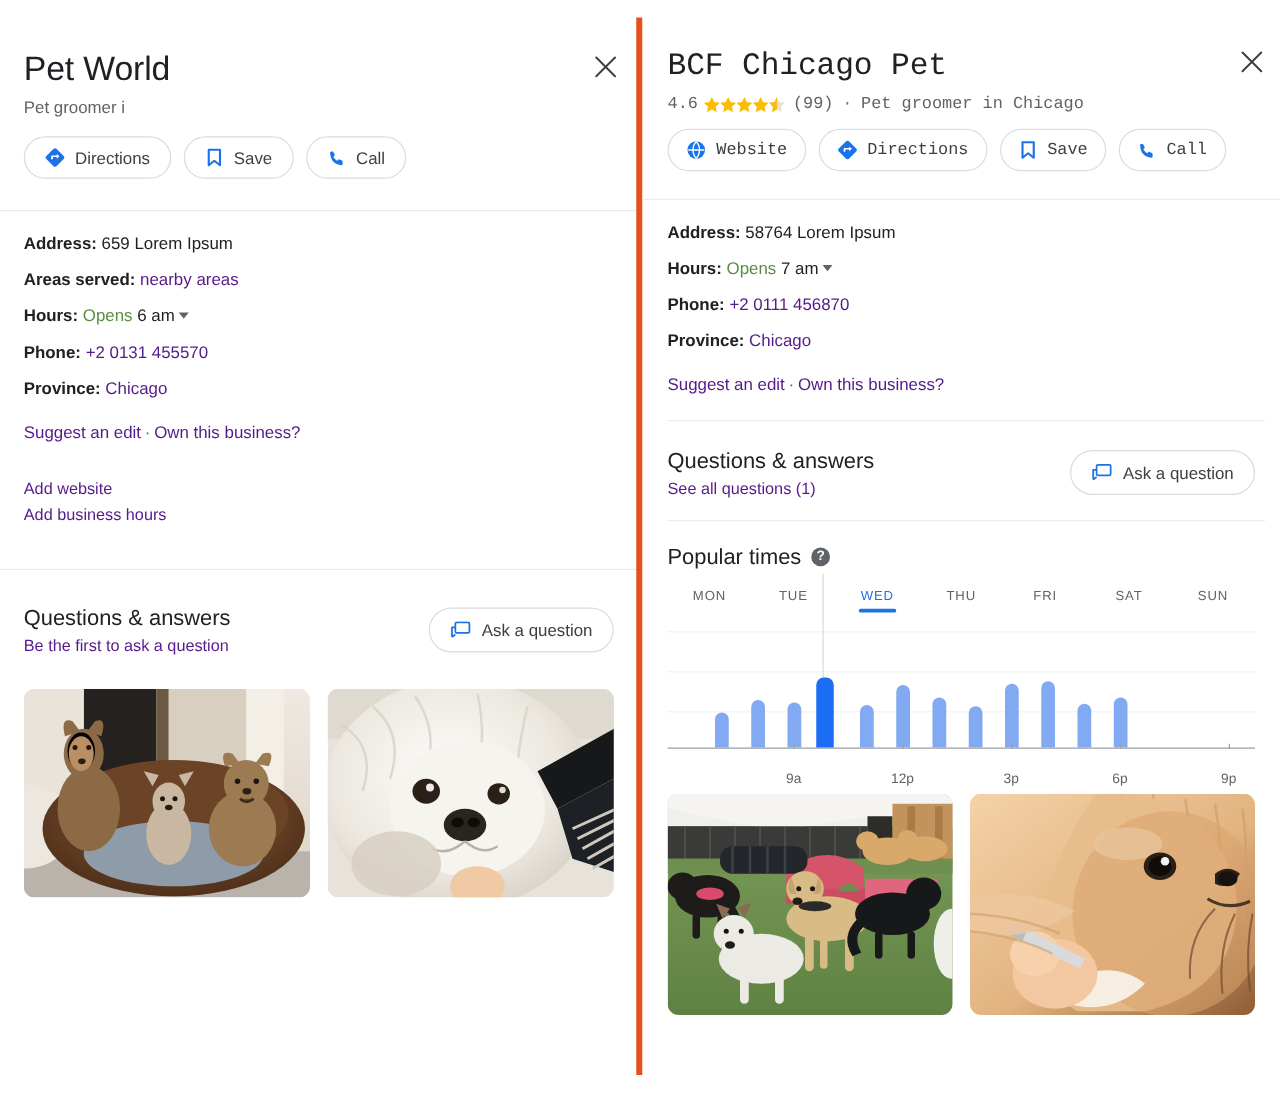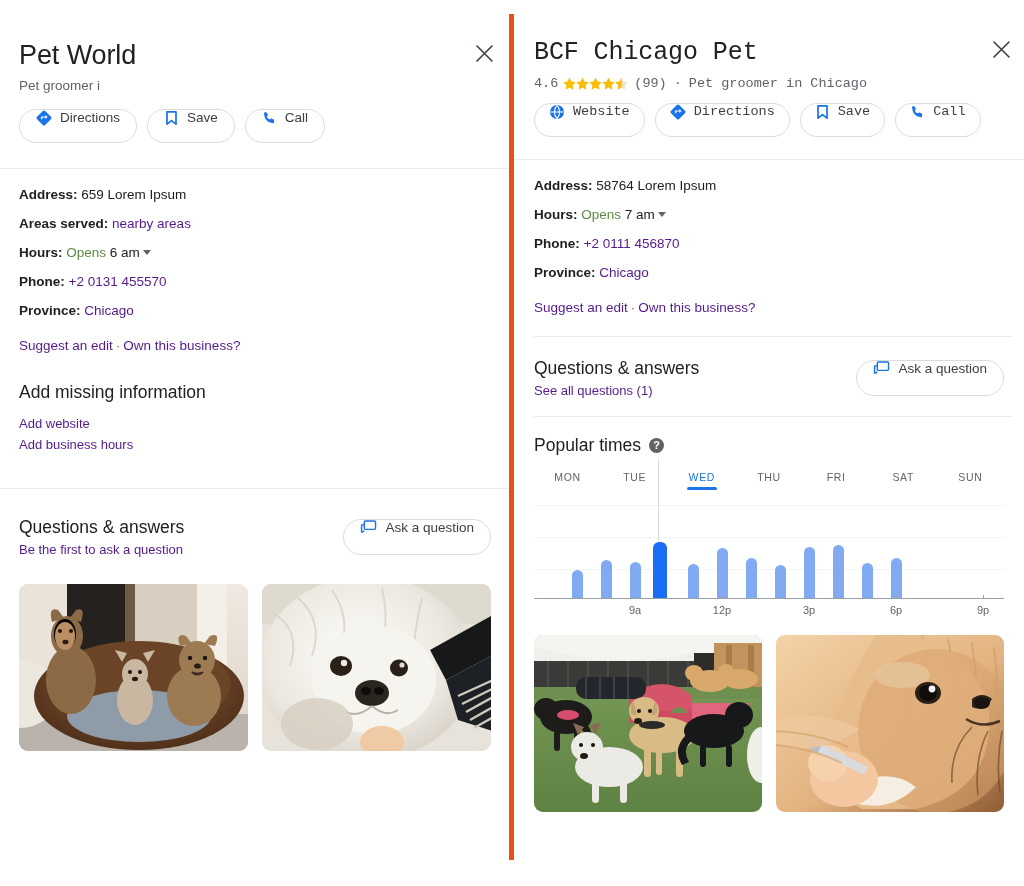--- a/index.html
+++ b/index.html
@@ -50,21 +50,21 @@
   }
   .rating-num { color: #5f6368; font-size: 13.5px; }
   .stars { display:flex; align-items:center; gap:0px; }
   .stars svg { display:block; }
   .rc { color:#5f6368; }
   .dotsep { color:#70757a; padding: 0 2px; }
 
   
   .chips { display: flex; gap: 10px; margin-top: 14px; }
   .chip {
-    display: inline-flex; align-items: flex-start; gap: 8px;
+    display: inline-flex; align-items: center; gap: 8px;
     height: 34px; padding: 0 16px;
     border: 1px solid #dadce0; border-radius: 18px;
     background: #fff; cursor: pointer;
     font-size: 13.5px; color: #3c4043; white-space: nowrap;
   }
   .chip svg { display: block; flex: none; }
 
   
   .sep { height: 1px; background: #ebebeb; width: 100%; }
   .info { padding-top: 17px; }
@@ -136,21 +136,21 @@
   }
   .bars { position:absolute; left:0; right:0; bottom:0; top:0; }
   .bar {
     position: absolute; bottom: 0; width: 11px;
     background: #81aaf2; border-radius: 6px 6px 0 0;
   }
   .bar.cur { background: #1b6ef3; }
   .ticks { position: relative; height: 22px; }
   .tick { position:absolute; top:-4px; width:1px; height:4px; background:#9aa0a6; }
   .tlabel {
-    position: absolute; top: 5px; font-size: 11px; color: #5f6368;
+    position: absolute; top: 18px; font-size: 11px; color: #5f6368;
     transform: translateX(-50%);
   }
 
   
   .photos { display: flex; gap: 14px; }
   .photo { border-radius: 9px; overflow: hidden; position: relative; }
   .photo svg { display:block; }
 </style>
 </head>
 <body>
@@ -219,21 +219,20 @@
       </div>
       <div class="info-row">
         <b>Province:</b>
         <a class="lk">Chicago</a>
       </div>
       <div class="edit-row">
         <a class="lk">Suggest an edit</a><span class="sepdot">·</span><a class="lk">Own this business?</a>
       </div>
 
       <div class="addmiss">
-        <div class="sec-h">Add missing information</div>
         <div class="links">
           <a>Add website</a>
           <a>Add business hours</a>
         </div>
       </div>
     </div>
 
     <div class="sep" style="margin-top:33px;"></div>
 
     <div class="pad qa" style="margin-top:26px;">

